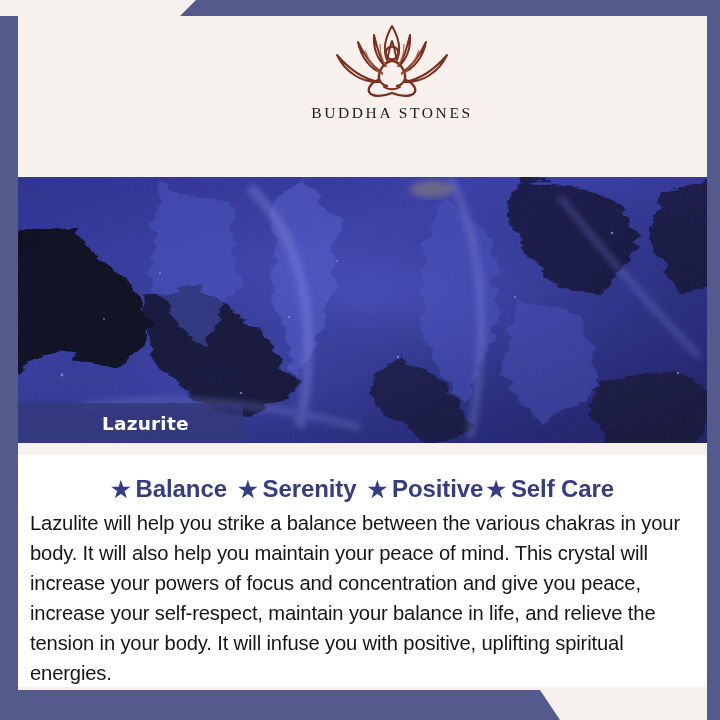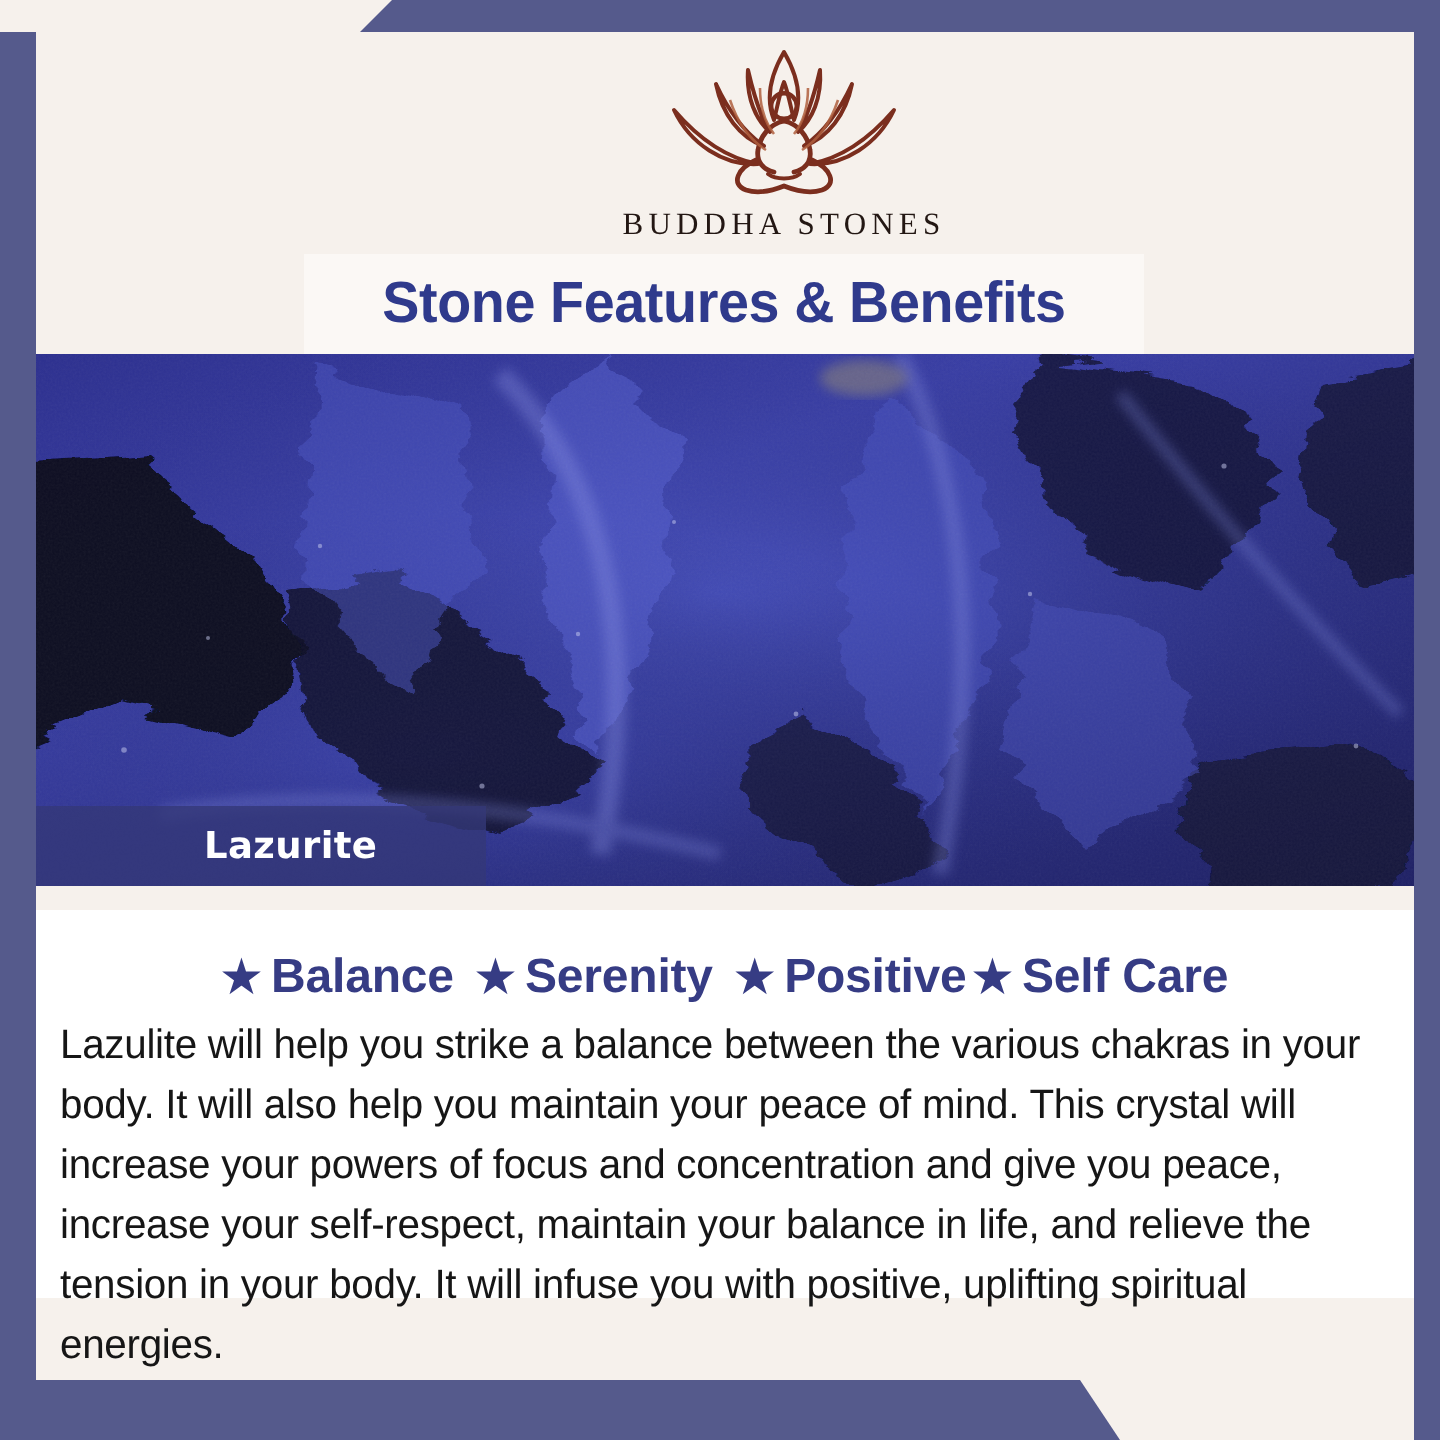--- a/index.html
+++ b/index.html
@@ -148,21 +148,21 @@
   .content-cream {
     position: absolute;
     top: 443px; left: 18px;
     width: 689px; height: 12px;
     background: #F6F1EC;
     z-index: 2;
   }
   .content {
     position: absolute;
     top: 455px; left: 18px;
-    width: 689px; height: 194px;
+    width: 689px; height: 232px;
     background: #ffffff;
     z-index: 2;
   }
 
   .keywords {
     position: absolute;
     top: 20px; left: 0;
     width: 689px;
     text-align: center;
     color: #363C84;
@@ -308,23 +308,20 @@
           <path d="M63 22 C63 32, 66 40, 70 45"></path>
           <path d="M87 22 C87 32, 84 40, 80 45"></path>
           <path d="M48 28 C52 40, 58 48, 66 53"></path>
           <path d="M102 28 C98 40, 92 48, 84 53"></path>
         </g>
       </svg>
       <span class="logo-text">BUDDHA STONES</span>
     </div>
   </div>
 
-  <div class="title-plate">
-    <span class="title-text">Stone Features &amp; Benefits</span>
-  </div>
 
   <div class="content-cream"></div>
   <div class="content">
     <div class="keywords">
       <span class="kw"><span class="star">★</span><span class="word">Balance</span></span><span class="kw-gap"></span><span class="kw"><span class="star">★</span><span class="word">Serenity</span></span><span class="kw-gap"></span><span class="kw"><span class="star">★</span><span class="word">Positive</span></span><span class="kw-gap-tight"></span><span class="kw"><span class="star">★</span><span class="word">Self Care</span></span>
     </div>
     <div class="body-text">Lazulite will help you strike a balance between the various chakras in your body. It will also help you maintain your peace of mind. This crystal will increase your powers of focus and concentration and give you peace, increase your self-respect, maintain your balance in life, and relieve the tension in your body. It will infuse you with positive, uplifting spiritual energies.</div>
   </div>
 
   <div class="frame-bottom-cream"></div>

